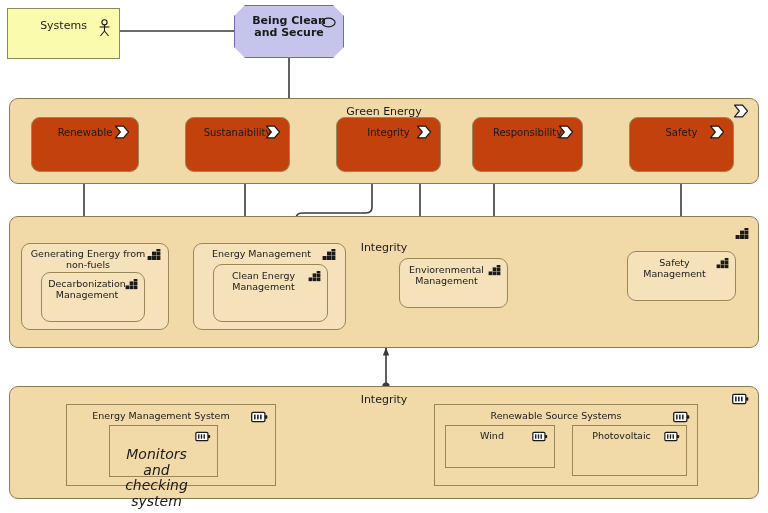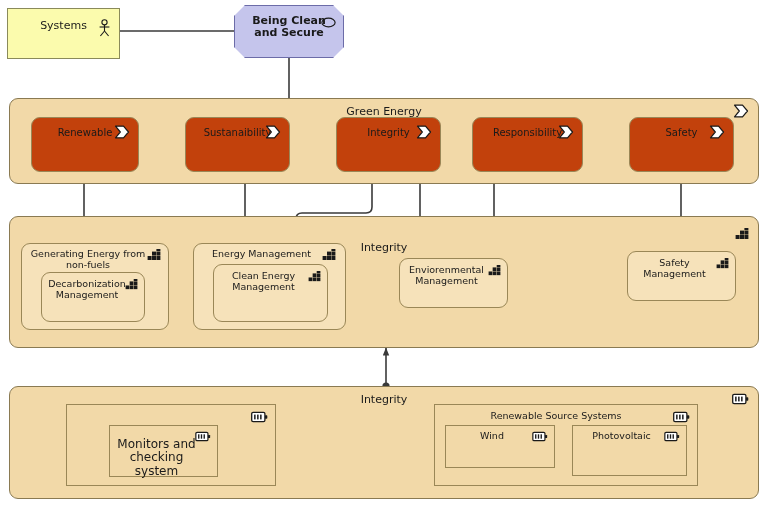--- a/index.html
+++ b/index.html
@@ -260,30 +260,31 @@
     <svg class="icon" style="right:9px;top:6px;" width="17" height="12" viewBox="0 0 17 12">
       <rect x="0.7" y="1.4" width="13.2" height="9.2" rx="1.4" fill="#ffffff" stroke="#1a1a1a" stroke-width="1.3"></rect>
       <rect x="13.9" y="4.3" width="2.4" height="3.4" rx="0.7" fill="#1a1a1a"></rect>
       <rect x="3.1" y="3.6" width="1.5" height="4.8" fill="#1a1a1a"></rect>
       <rect x="6.1" y="3.6" width="1.5" height="4.8" fill="#1a1a1a"></rect>
       <rect x="9.1" y="3.6" width="1.5" height="4.8" fill="#1a1a1a"></rect>
     </svg>
   </div>
 
   <div class="node res" style="left:66px;top:404px;width:210px;height:82px;">
+    <div class="lbl" style="top:6px;font-size:9.5px;padding:0 26px 0 6px;">Energy Management System</div>
     <svg class="icon" style="right:7px;top:6px;" width="17" height="12" viewBox="0 0 17 12">
       <rect x="0.7" y="1.4" width="13.2" height="9.2" rx="1.4" fill="#ffffff" stroke="#1a1a1a" stroke-width="1.3"></rect>
       <rect x="13.9" y="4.3" width="2.4" height="3.4" rx="0.7" fill="#1a1a1a"></rect>
       <rect x="3.1" y="3.6" width="1.5" height="4.8" fill="#1a1a1a"></rect>
       <rect x="6.1" y="3.6" width="1.5" height="4.8" fill="#1a1a1a"></rect>
       <rect x="9.1" y="3.6" width="1.5" height="4.8" fill="#1a1a1a"></rect>
     </svg>
   </div>
   <div class="node res" style="left:109px;top:425px;width:109px;height:52px;">
-    <div class="lbl" style="top:12px;font-size:12px;padding:0 18px 0 4px;">Monitors and
+    <div class="lbl" style="top:21px;font-size:14px;padding:0 18px 0 4px;font-style:italic;">Monitors and
 checking
 system</div>
     <svg class="icon" style="right:6px;top:5px;" width="16" height="11" viewBox="0 0 17 12">
       <rect x="0.7" y="1.4" width="13.2" height="9.2" rx="1.4" fill="#ffffff" stroke="#1a1a1a" stroke-width="1.3"></rect>
       <rect x="13.9" y="4.3" width="2.4" height="3.4" rx="0.7" fill="#1a1a1a"></rect>
       <rect x="3.1" y="3.6" width="1.5" height="4.8" fill="#1a1a1a"></rect>
       <rect x="6.1" y="3.6" width="1.5" height="4.8" fill="#1a1a1a"></rect>
       <rect x="9.1" y="3.6" width="1.5" height="4.8" fill="#1a1a1a"></rect>
     </svg>
   </div>

